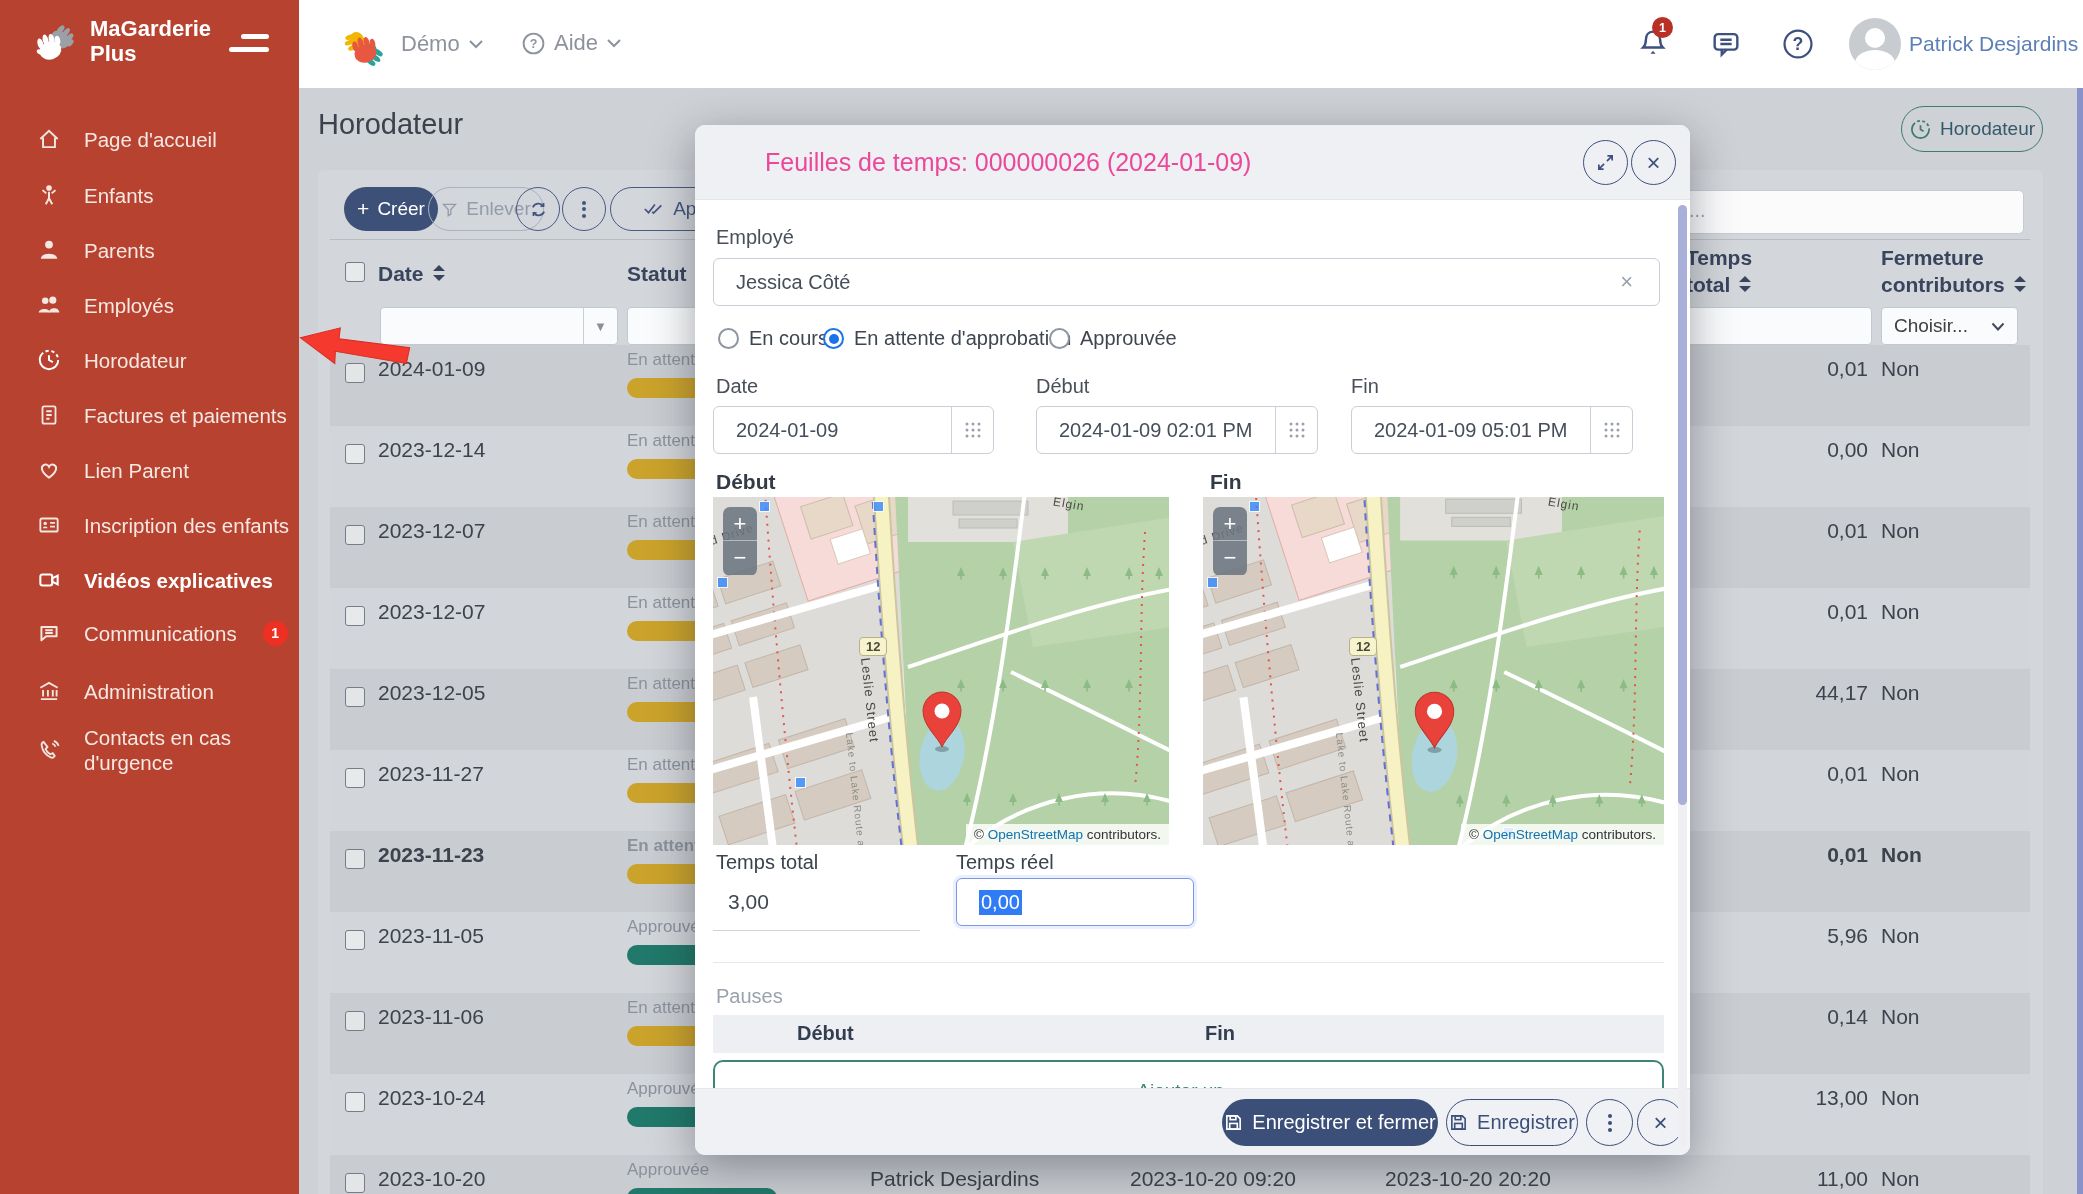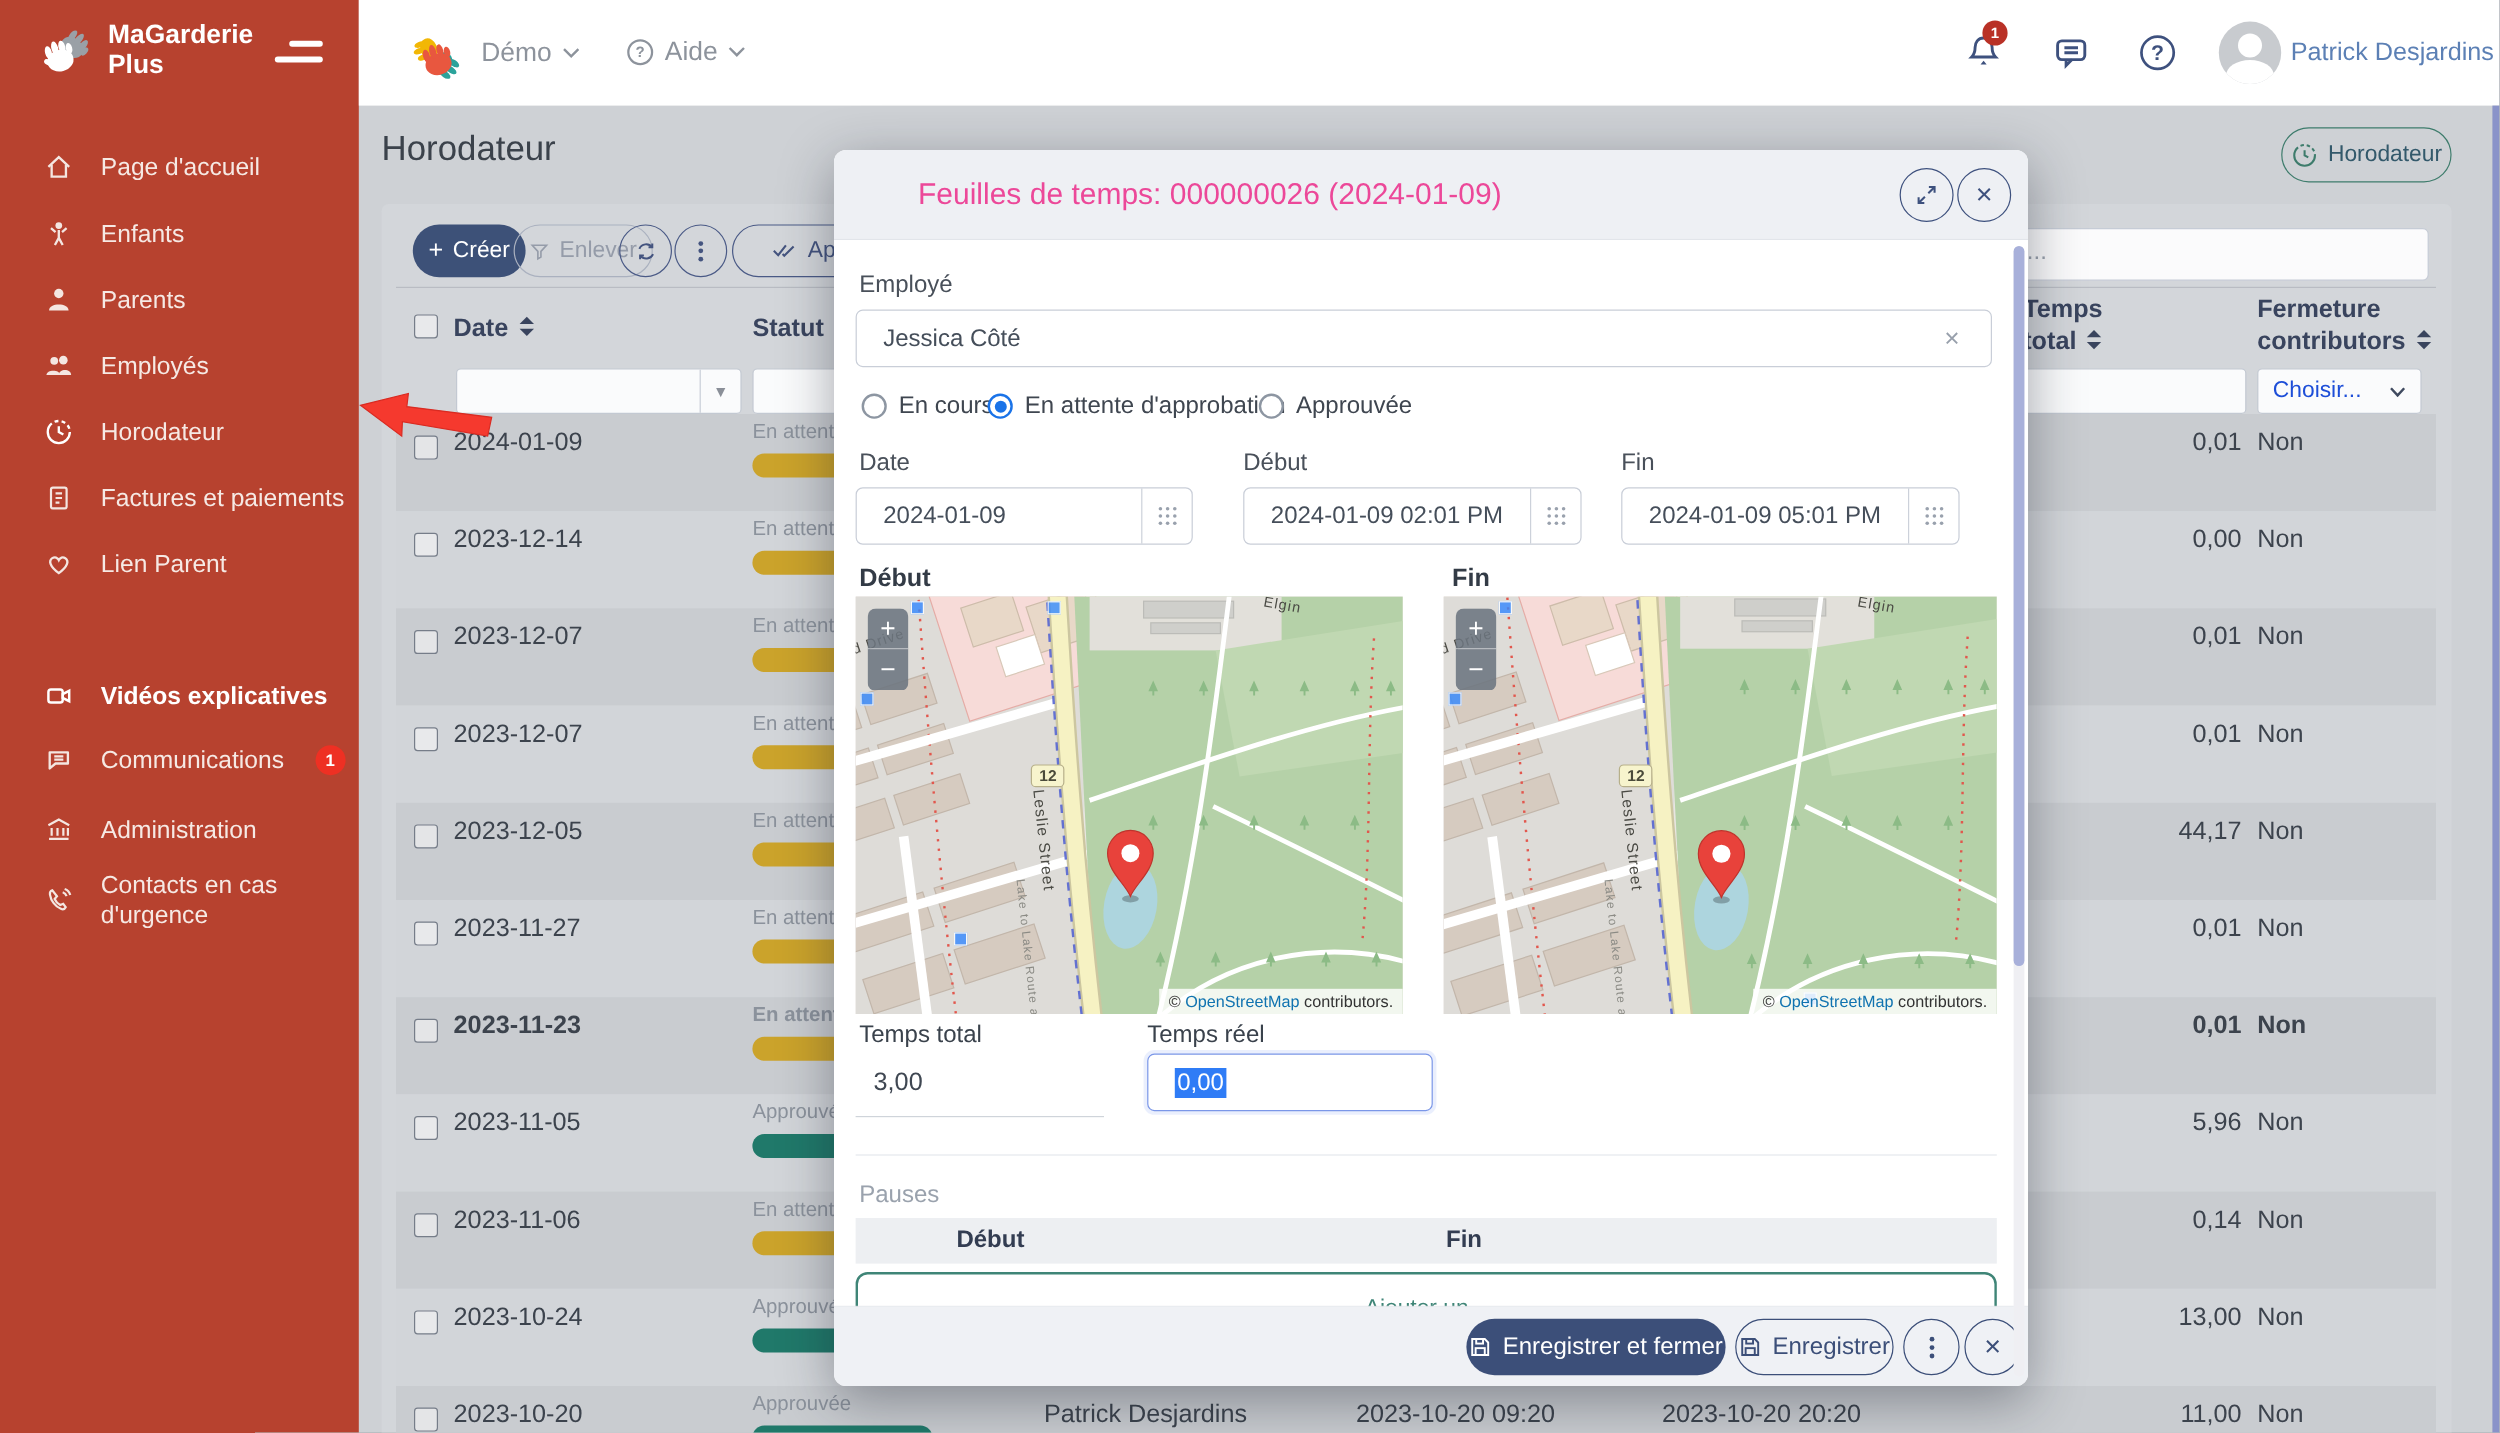--- a/index.html
+++ b/index.html
@@ -41,21 +41,21 @@
   #search-box{left:1420px;top:190px;width:604px;height:44px;background:#fbfbfc;border:1px solid #c6ccd6;border-radius:5px;}
   #search-box span{position:absolute;left:268px;top:8px;color:#9aa3ae;font-size:20px;}
   .th{position:absolute;font-size:21px;font-weight:bold;color:#39445e;white-space:nowrap;}
   .sort{display:inline-block;margin-left:9px;position:relative;width:12px;height:16px;}
   .sort:before,.sort:after{content:"";position:absolute;left:0;border-left:6px solid transparent;border-right:6px solid transparent;}
   .sort:before{top:0;border-bottom:6px solid #39445e;}
   .sort:after{bottom:0;border-top:6px solid #39445e;}
   .cbx{position:absolute;width:20px;height:20px;border:1.6px solid #767d89;border-radius:3px;background:rgba(250,250,250,.55);cursor:pointer;}
   .filter-input{position:absolute;height:38px;background:#fafbfc;border:1px solid #c3c9d2;border-radius:4px;}
   .filter-input .dd{position:absolute;right:0;top:0;width:34px;height:100%;border-left:1px solid #c9ced7;display:flex;align-items:center;justify-content:center;color:#8a8f98;font-size:13px;}
-  .select{position:absolute;height:38px;background:#fafbfc;border:1px solid #c3c9d2;border-radius:4px;display:flex;align-items:center;justify-content:space-between;padding:0 12px;font-size:19px;color:#1d4ed8;cursor:pointer;}
+  .select{position:absolute;height:38px;background:#fafbfc;border:1px solid #c3c9d2;border-radius:4px;display:flex;align-items:center;justify-content:space-between;padding:0 12px;font-size:19px;color:#404040;cursor:pointer;}
   
   #rows{left:330px;top:345px;width:1700px;height:849px;}
   .trow{position:absolute;left:0;width:1700px;height:81px;}
   .trow.dark{background:#c9ccd0;}
   .trow.light{background:#d2d5d9;}
   .trow .cbx{left:15px;top:18px;}
   .trow .cell{position:absolute;top:10px;height:28px;line-height:28px;font-size:21px;color:#3c434d;white-space:nowrap;}
   .trow .date{left:48px;}
   .trow .emp{left:540px;}
   .trow .deb{left:800px;}
@@ -258,20 +258,29 @@
           <path d="M9.5,8.5 h5 M9.5,12 h5 M9.5,15.5 h3"></path>
         </svg>
       <span class="lbl">Factures et paiements</span>
     </div>
     <div class="sb-item" style="top:444px">
       <svg width="26" height="26" viewBox="0 0 24 24" fill="none" stroke="#f4e6e1" stroke-width="1.8">
           <path d="M12,19 C5,14 4,9.5 7,7.5 C9,6.2 11,7 12,9 C13,7 15,6.2 17,7.5 C20,9.5 19,14 12,19 Z"></path>
         </svg>
       <span class="lbl">Lien Parent</span>
     </div>
+    <div class="sb-item" style="top:499px">
+      <svg width="26" height="26" viewBox="0 0 24 24" fill="none" stroke="#f4e6e1" stroke-width="1.7">
+          <rect x="4" y="6" width="16" height="12" rx="1.5"></rect>
+          <circle cx="8.5" cy="10.5" r="1.6" fill="#f4e6e1" stroke="none"></circle>
+          <path d="M6.3,15 C6.3,12.8 10.7,12.8 10.7,15" fill="#f4e6e1" stroke="none"></path>
+          <path d="M13,10 h4.5 M13,13.5 h4.5"></path>
+        </svg>
+      <span class="lbl">Inscription des enfants</span>
+    </div>
     <div class="sb-item bold" style="top:554px">
       <svg width="26" height="26" viewBox="0 0 24 24" fill="none" stroke="#ffffff" stroke-width="1.9">
           <rect x="4" y="7" width="11" height="10" rx="2"></rect>
           <path d="M15,10.5 L20,8 V16 L15,13.5 Z"></path>
         </svg>
       <span class="lbl">Vidéos explicatives</span>
     </div>
     <div class="sb-item" style="top:607px">
       <svg width="26" height="26" viewBox="0 0 24 24" fill="none" stroke="#f4e6e1" stroke-width="1.8">
           <path d="M5,6.5 H19 V15 H9.5 L5,18.8 Z" stroke-linejoin="round"></path>

